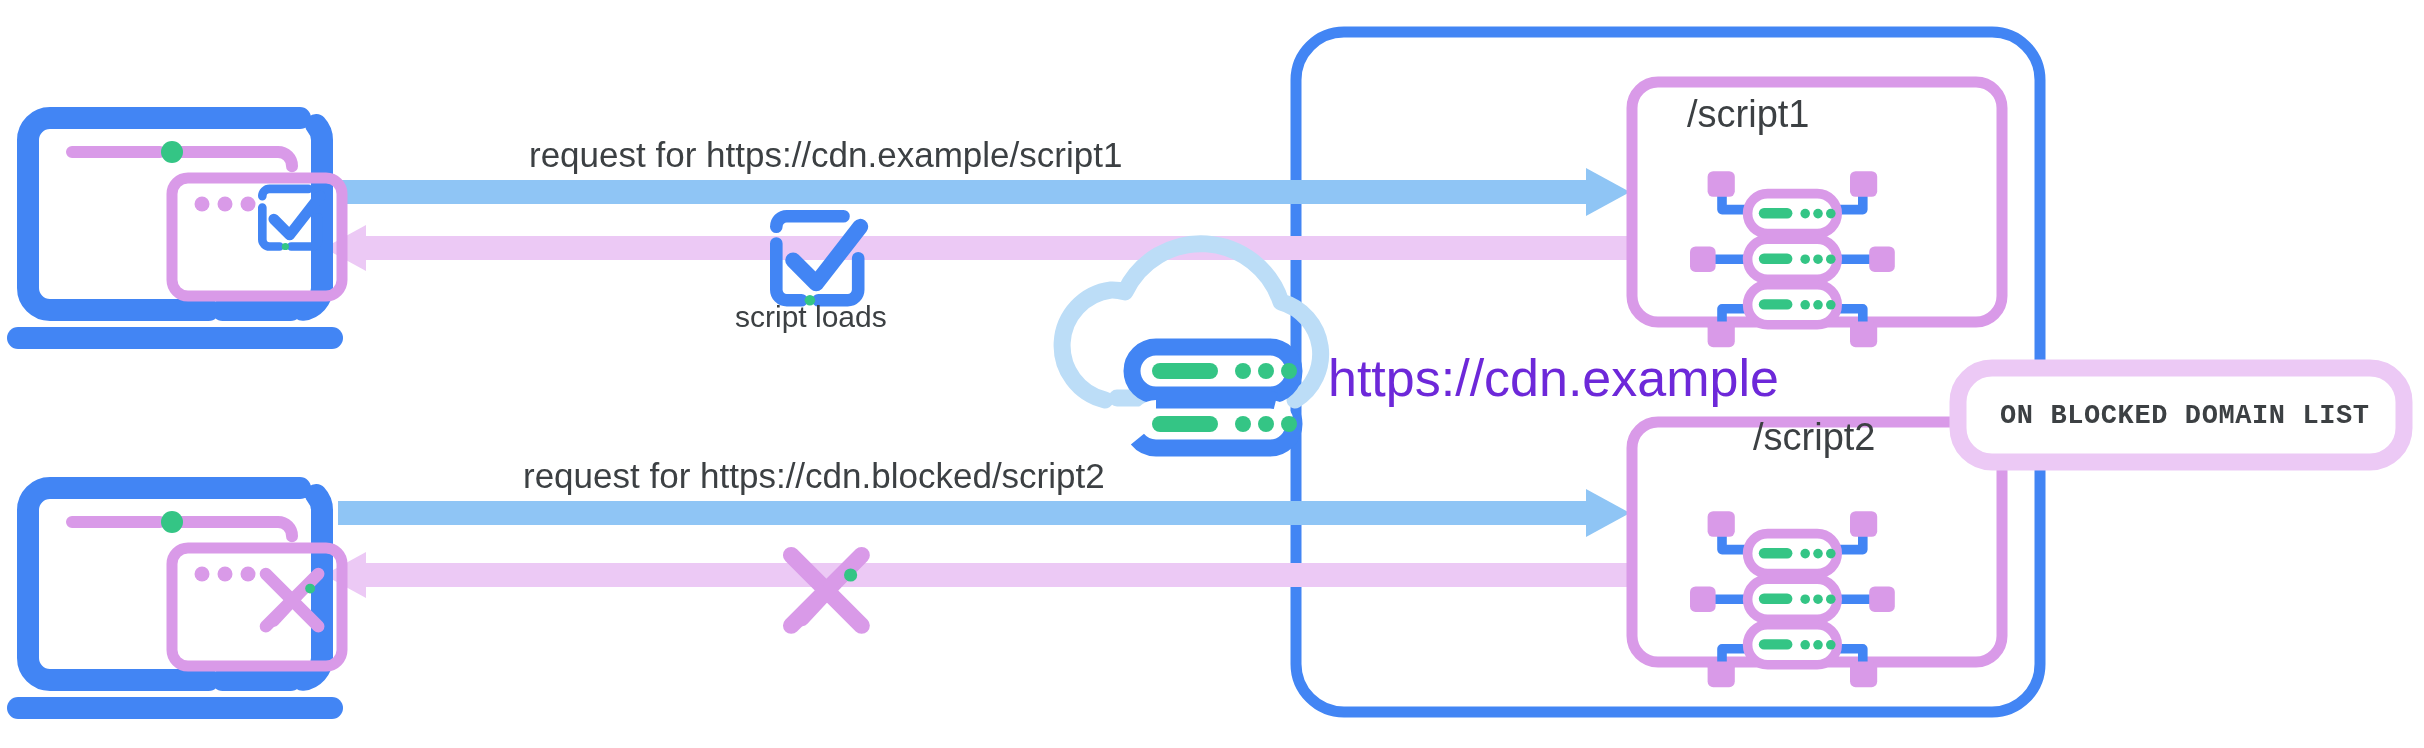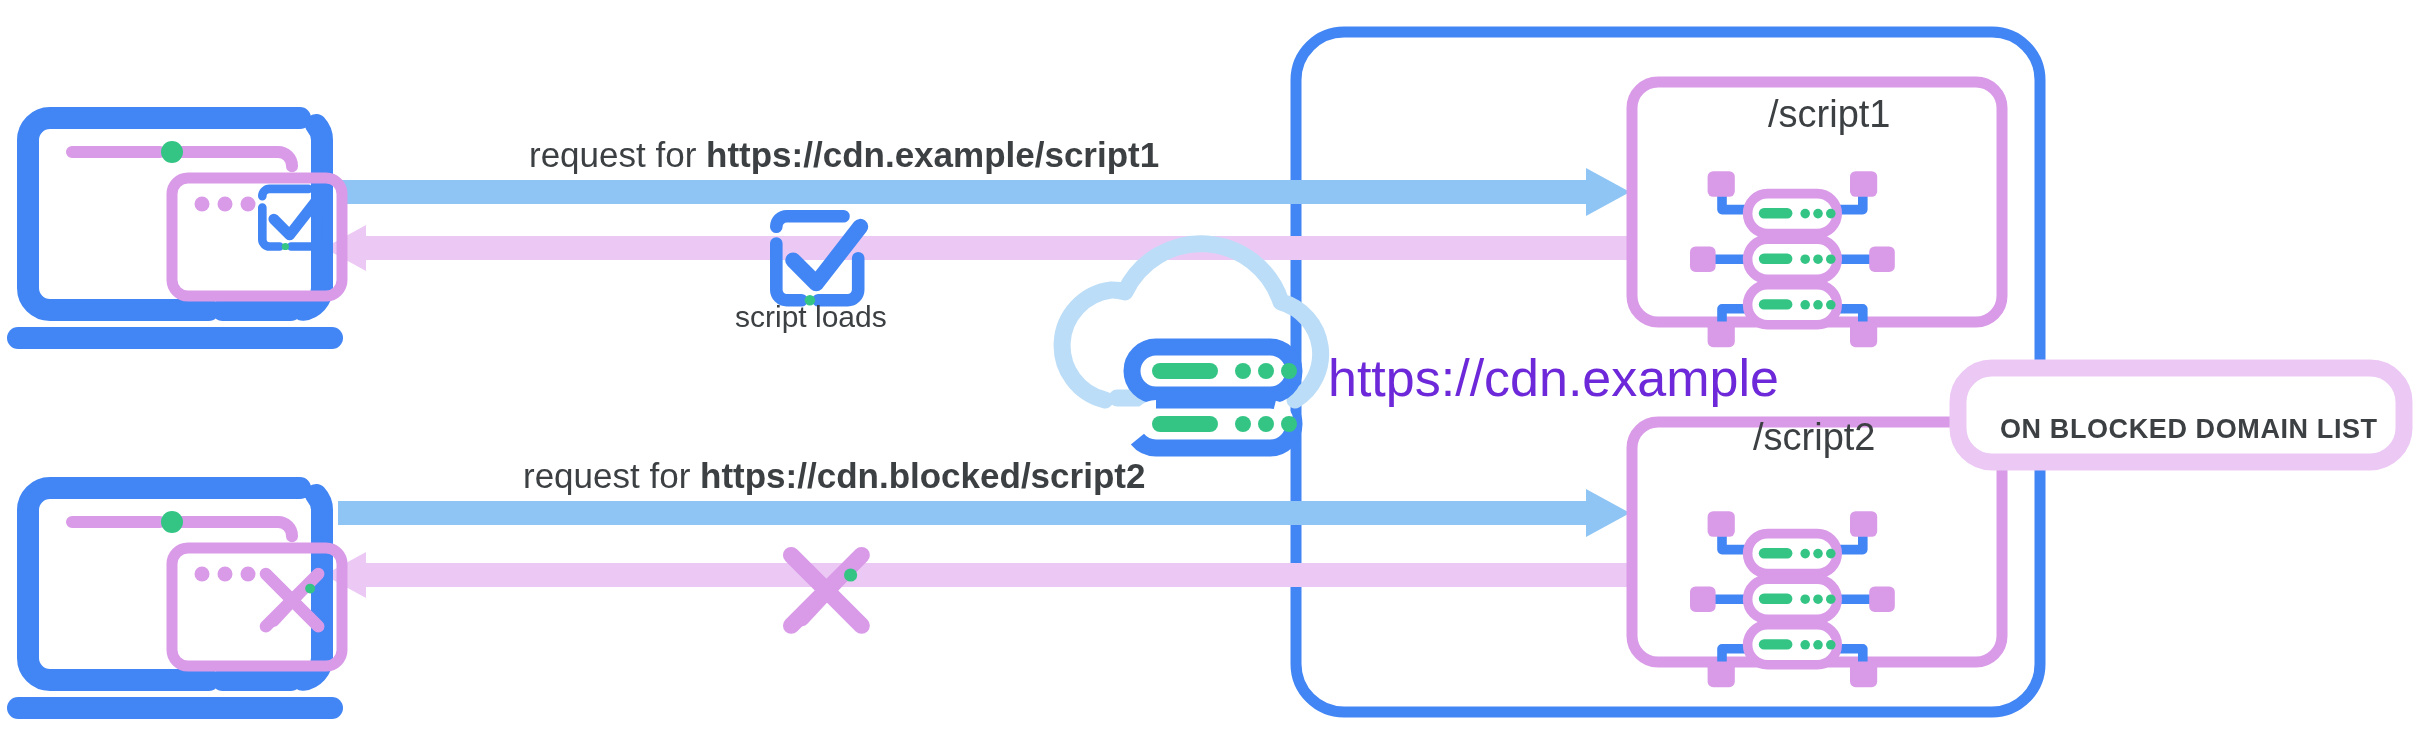--- a/index.html
+++ b/index.html
@@ -1,21 +1,21 @@
 <!DOCTYPE html>
 <html><head>
 <meta charset="utf-8">
 <style>
   html,body{margin:0;padding:0;background:#ffffff;}
   body{font-family:"Liberation Sans","DejaVu Sans",sans-serif;}
   #stage{position:relative;width:2424px;height:748px;background:#fff;overflow:hidden;}
   #stage svg{position:absolute;left:0;top:0;width:2424px;height:748px;}
   .lbl{position:absolute;color:#3c4043;white-space:nowrap;}
   .lbl-req{font-size:35px;letter-spacing:0px;}
-  .lbl-req b{font-weight:700;}
+  .lbl-req b{font-weight:400;}
   .lbl-sub{font-size:30px;}
   .lbl-cdn{font-size:52px;color:#6d28d9;}
   .lbl-script{font-size:38px;color:#3c4043;}
   .lbl-callout{font-size:27px;font-weight:700;color:#3c4043;letter-spacing:.6px;}
 </style>
 </head>
 <body>
 
 <div id="stage">
 
@@ -169,19 +169,19 @@
 
 <div class="lbl lbl-req" style="left:529px;top:135px;"><span>request for </span><b>https://cdn.example/script1</b></div>
 
 <div class="lbl lbl-sub" style="left:735px;top:300px;">script loads</div>
 
 <div class="lbl lbl-req" style="left:523px;top:456px;"><span>request for </span><b>https://cdn.blocked/script2</b></div>
 
 
 <div class="lbl lbl-cdn" style="left:1328px;top:348px;">https://cdn.example</div>
 
-<div class="lbl lbl-script" style="left:1768px;top:93px;text-align:right;">/script1</div>
+<div class="lbl lbl-script" style="left:1687px;top:93px;text-align:right;">/script1</div>
 
 <div class="lbl lbl-script" style="left:1753px;top:416px;">/script2</div>
 
-<div class="lbl lbl-callout" style="left:2000px;top:414px;">ON BLOCKED DOMAIN LIST</div>
+<div class="lbl lbl-callout" style="left:2000px;top:401px;font-family:Liberation Mono, monospace;">ON BLOCKED DOMAIN LIST</div>
 
 </div>
 
 </body></html>

